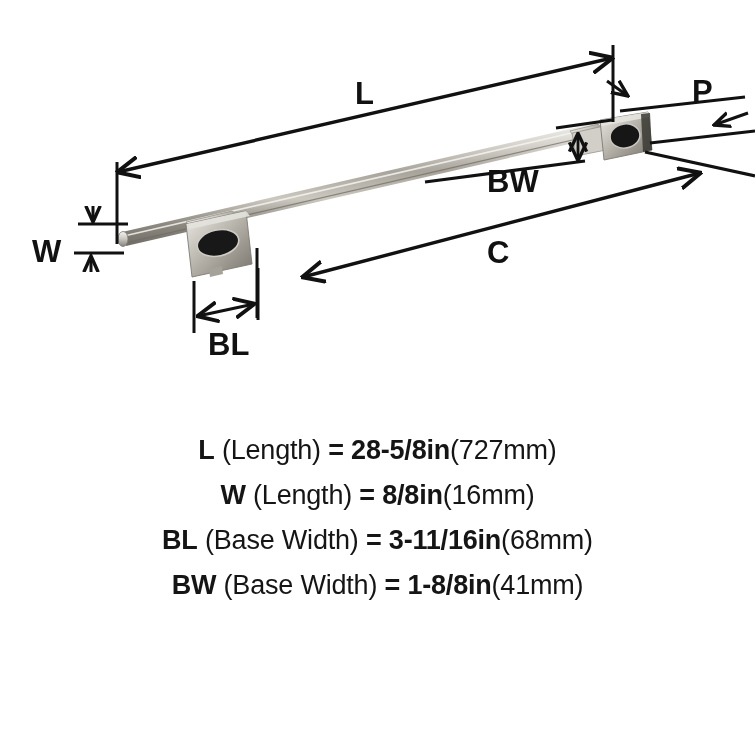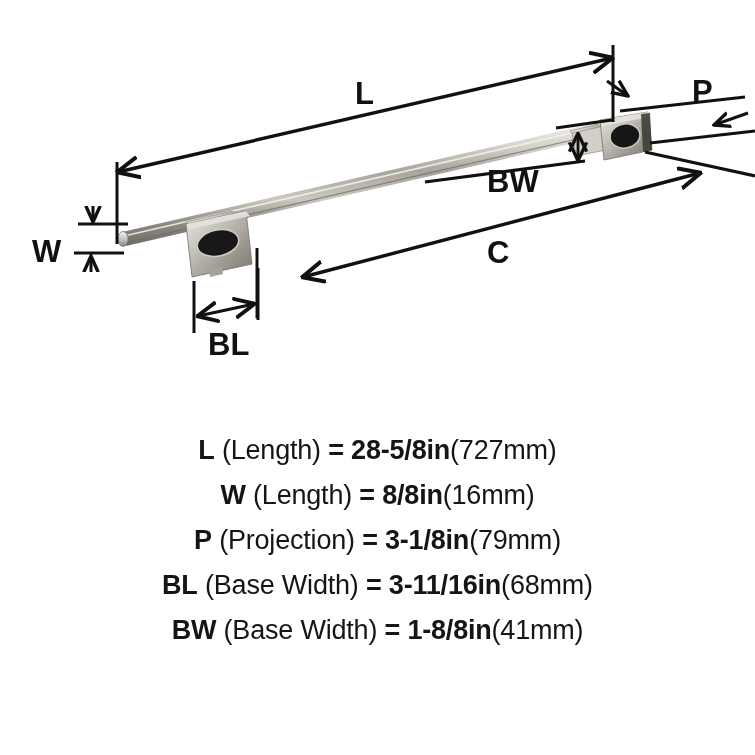--- a/index.html
+++ b/index.html
@@ -238,26 +238,20 @@
       <span class="spec-imperial">28-5/8in</span><span class="spec-metric">(727mm)</span>
     </div>
 
     <div class="spec-row">
       <span class="spec-code">W</span>
       <span class="spec-name">(Length)</span>
       <span class="spec-eq">=</span>
       <span class="spec-imperial">8/8in</span><span class="spec-metric">(16mm)</span>
     </div>
 
-    <div class="spec-row">
-      <span class="spec-code">P</span>
-      <span class="spec-name">(Projection)</span>
-      <span class="spec-eq">=</span>
-      <span class="spec-imperial">3-1/8in</span><span class="spec-metric">(79mm)</span>
-    </div>
 
 
     <div class="spec-row">
       <span class="spec-code">BL</span>
       <span class="spec-name">(Base Width)</span>
       <span class="spec-eq">=</span>
       <span class="spec-imperial">3-11/16in</span><span class="spec-metric">(68mm)</span>
     </div>
 
     <div class="spec-row">

